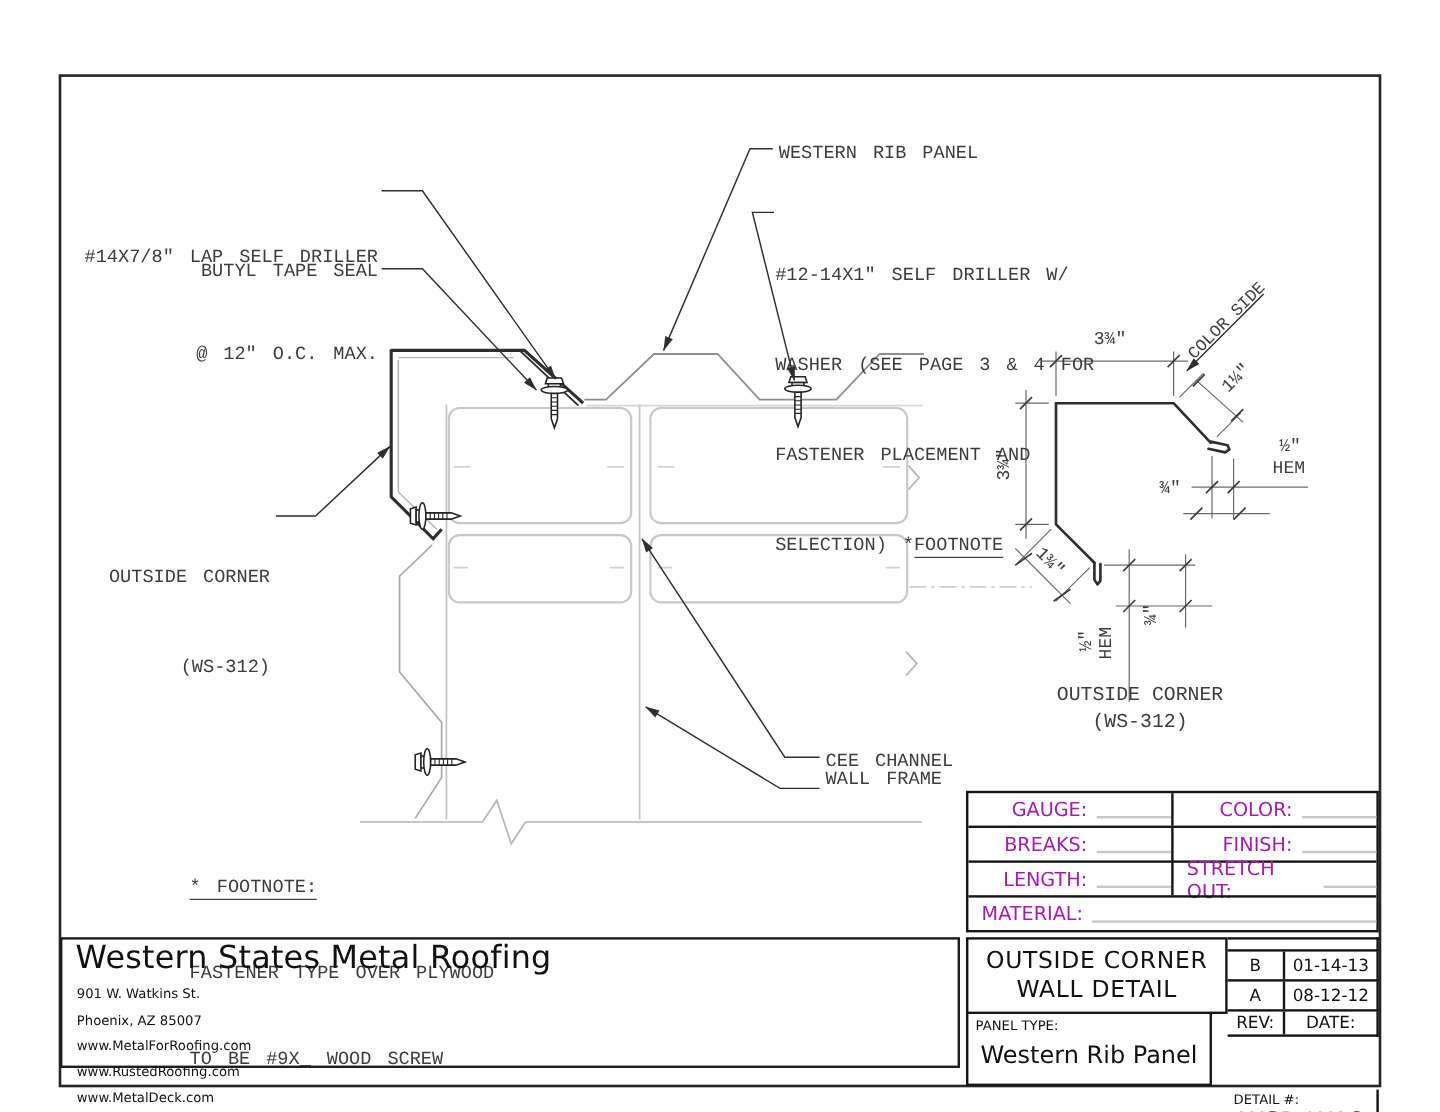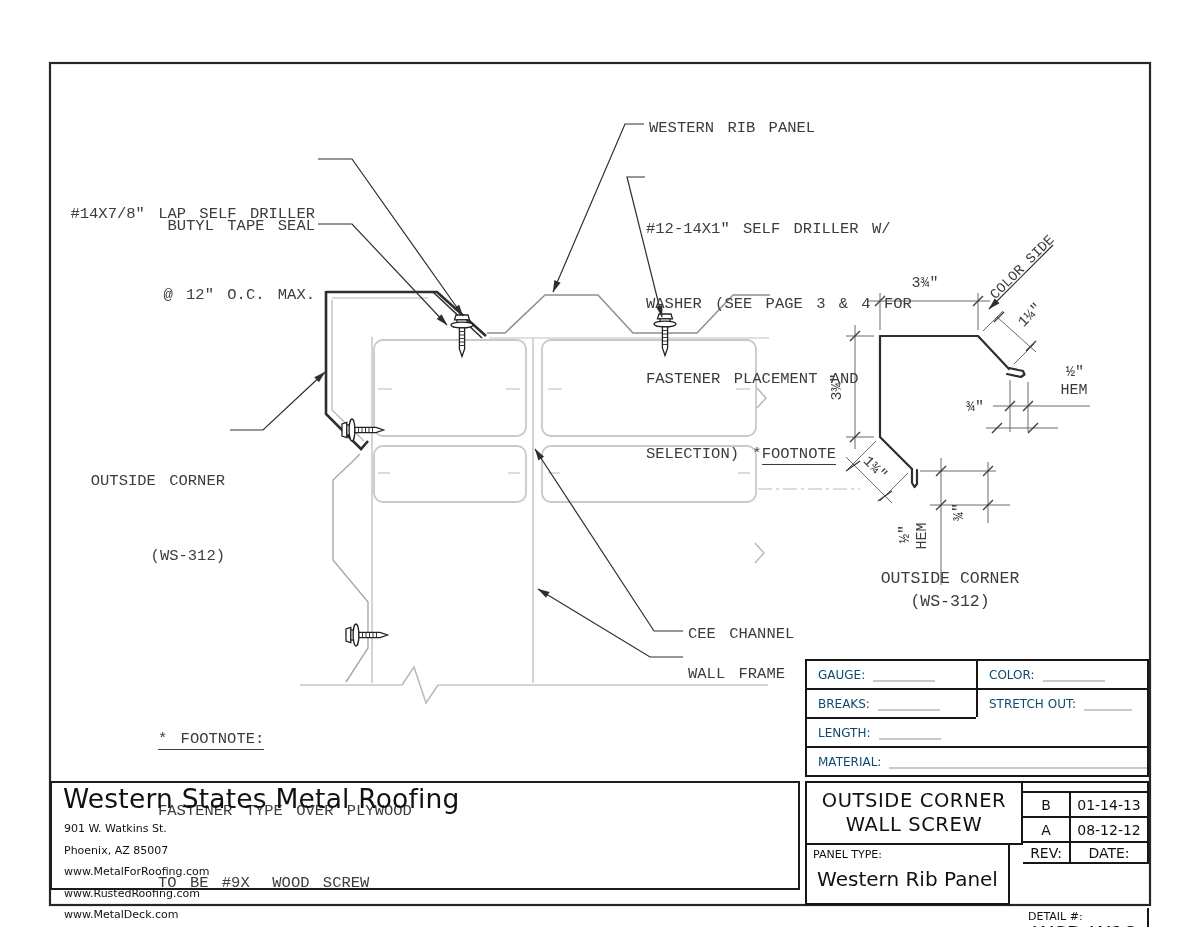--- a/index.html
+++ b/index.html
@@ -7,22 +7,22 @@
         font-family:"Liberation Sans",sans-serif;}
   svg text{font-family:"Liberation Mono","DejaVu Sans Mono",monospace;fill:#3c3c3c;}
   .cad{position:absolute;font-family:"Liberation Mono","DejaVu Sans Mono",monospace;
        font-size:15.5px;color:#3c3c3c;line-height:26px;white-space:pre;word-spacing:4px;}
   .cad .u{border-bottom:1.2px solid #3c3c3c;padding-bottom:1px;}
   .ra{text-align:right;}
   
   #spec{position:absolute;left:805px;top:659px;width:344px;height:118px;border:2px solid #161616;
         box-sizing:border-box;display:grid;grid-template-columns:169px 171px;grid-template-rows:27px 29px 29px 29px;}
   .spec-cell{box-sizing:border-box;display:flex;align-items:center;padding-left:11px;
-             font-size:12px;color:#0c4a6e;border-top:2px solid #161616;border-left:2px solid #161616;
-             font-family:"DejaVu Sans","Liberation Sans",sans-serif;}
+             font-size:16px;color:#a21caf;border-top:2px solid #161616;border-left:2px solid #161616;
+             font-family:"DejaVu Sans","Liberation Sans",sans-serif;justify-content:flex-end;}
   .spec-cell.r1{border-top:none;}
   .spec-cell.c1{border-left:none;}
   .spec-cell.full{grid-column:1 / span 2;}
   .blank{display:inline-block;width:62px;height:12px;border-bottom:2px solid #c9c9c9;margin-left:8px;}
   .blank.wide{width:290px;}
   
   #company{position:absolute;left:50px;top:781px;width:750px;height:109px;border:2px solid #1d1d1d;
            box-sizing:border-box;font-family:"DejaVu Sans","Liberation Sans",sans-serif;color:#111;padding-left:12px;}
   #company .name{position:absolute;left:11px;top:0px;font-size:26.5px;letter-spacing:0.2px;}
   #company .c-left{position:absolute;left:12px;top:35px;font-size:11px;line-height:21.5px;}
@@ -181,21 +181,21 @@
     <div><span>SELECTION) *</span><span class="u">FOOTNOTE</span></div>
   </div>
 
   <div class="cad ra" style="left:85px;top:419px;width:140px;line-height:25px;">
     <div>OUTSIDE CORNER</div>
     <div>(WS-312)</div>
   </div>
 
   <div class="cad" style="left:688px;top:621px;">CEE CHANNEL</div>
 
-  <div class="cad" style="left:688px;top:661px;text-align:center;">WALL FRAME</div>
+  <div class="cad" style="left:688px;top:636px;text-align:center;">WALL FRAME</div>
 
   <div class="cad" style="left:158px;top:679px;line-height:24px;">
     <div><span class="u">* FOOTNOTE:</span></div>
     <div>FASTENER TYPE OVER PLYWOOD</div>
     <div>TO BE #9X_ WOOD SCREW</div>
     
   </div>
 
   <div id="spec">
     <div class="spec-cell r1 c1">
@@ -204,26 +204,30 @@
     </div>
     <div class="spec-cell r1">
       <span>COLOR:</span>
         <span class="blank"></span>
     </div>
     <div class="spec-cell c1">
       <span>BREAKS:</span>
         <span class="blank"></span>
     </div>
     <div class="spec-cell">
+      <span>FINISH:</span>
+        <span class="blank"></span>
+    </div>
+    <div class="spec-cell c1">
+      <span>LENGTH:</span>
+        <span class="blank"></span>
+    </div>
+    <div class="spec-cell">
       <span>STRETCH OUT:</span>
         <span class="blank" style="width:48px"></span>
-    </div>
-    <div class="spec-cell c1">
-      <span>LENGTH:</span>
-        <span class="blank"></span>
     </div>
     <div class="spec-cell c1 full">
       <span>MATERIAL:</span>
         <span class="blank wide"></span>
     </div>
   </div>
 
   <div id="company">
     <div class="name">Western States Metal Roofing</div>
     <div class="c-left">
@@ -231,21 +235,21 @@
       <div>Phoenix, AZ 85007</div>
       <div>www.MetalForRoofing.com</div>
       <div>www.RustedRoofing.com</div>
       <div>www.MetalDeck.com</div>
     </div>
   </div>
 
   <div id="titleblock">
     <div id="tb-title" class="tb">
       <div>OUTSIDE CORNER</div>
-      <div>WALL SCREW</div>
+      <div>WALL DETAIL</div>
     </div>
     <div id="tb-panel" class="tb">
       <div class="lab">PANEL TYPE:</div>
       <div class="val">Western Rib Panel</div>
     </div>
     <div id="tb-rev0" class="tb"></div>
     <div class="tb tb-row" style="top:12px;height:25px;">
       <div class="cl">B</div>
       <div class="cr">01-14-13</div>
     </div>

